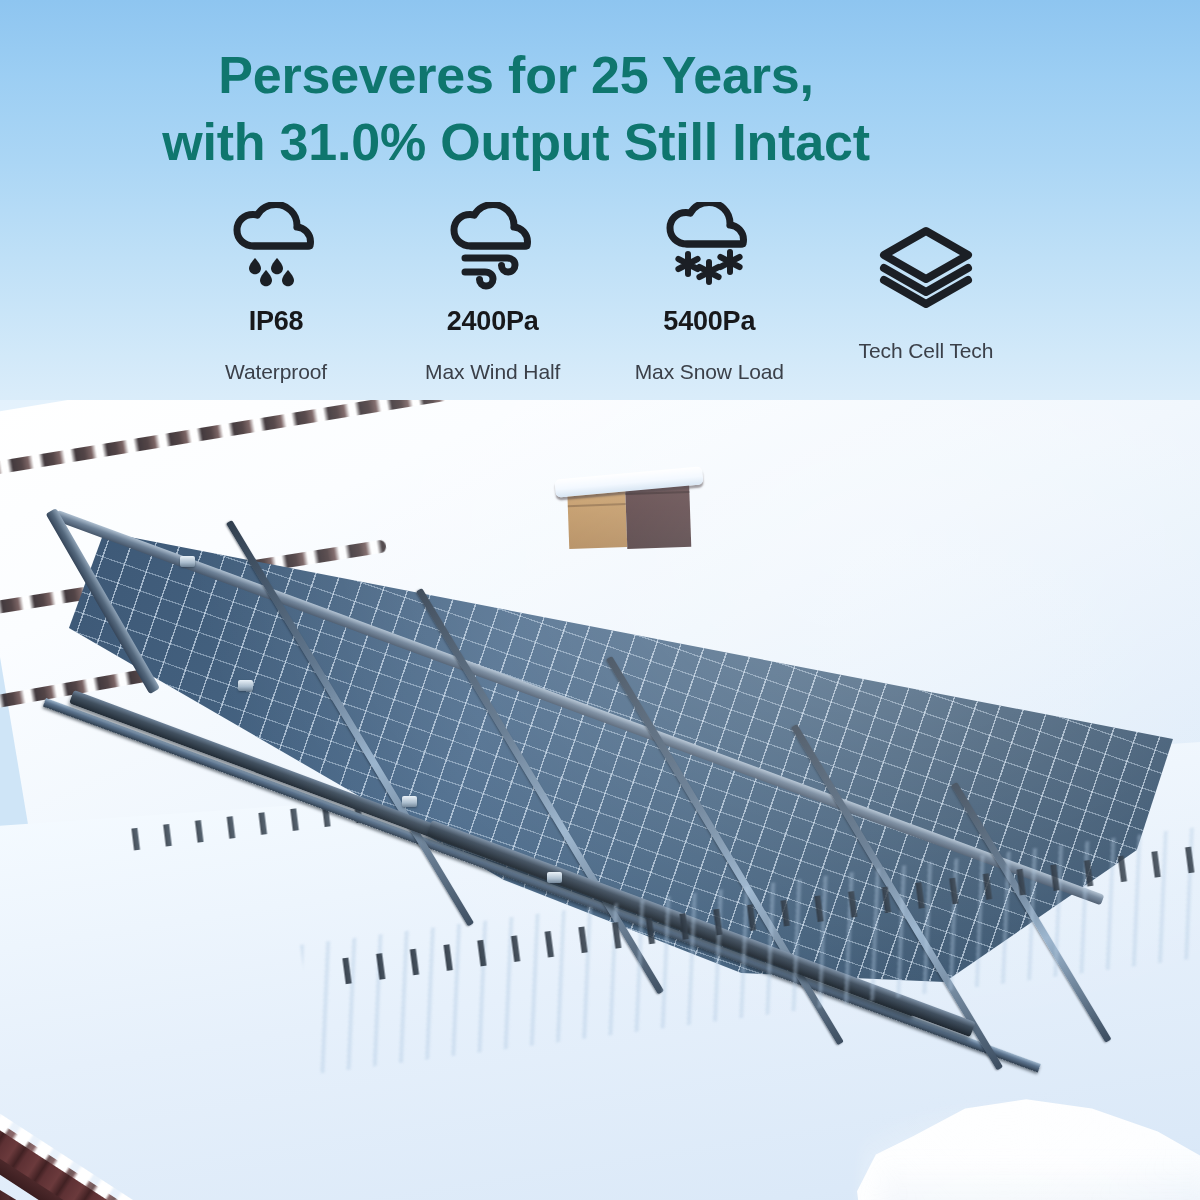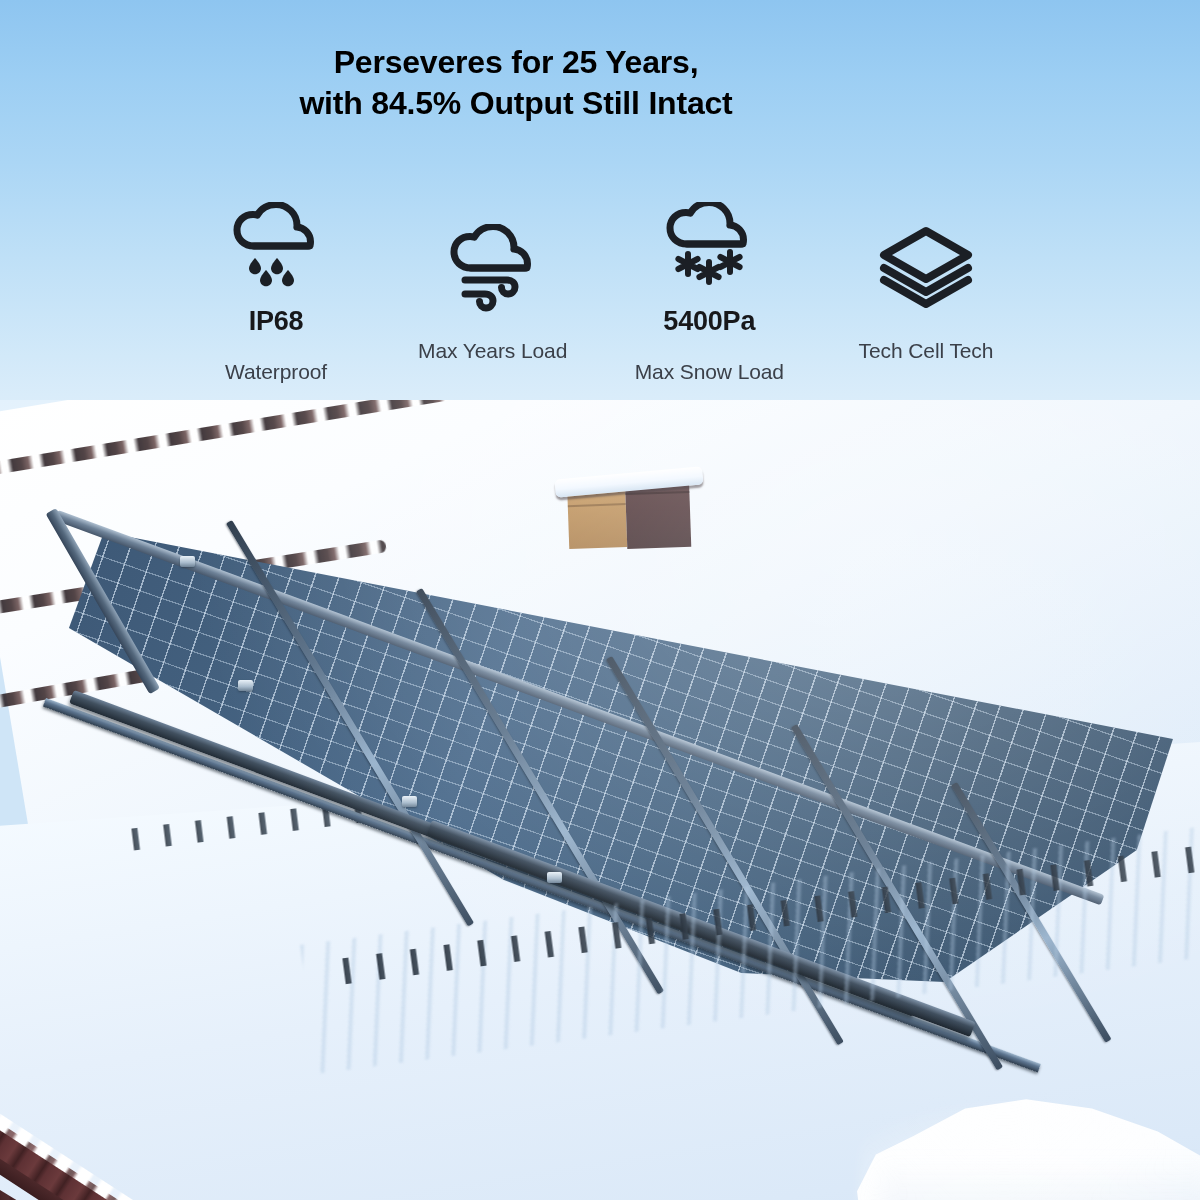--- a/index.html
+++ b/index.html
@@ -33,22 +33,22 @@
         #f5fafe 100%);
   }
 
   
   .headline {
     position: absolute;
     left: 0;
     top: 42px;
     width: 1032px;
     text-align: center;
-    color: #000000;
-    font-size: 32px;
+    color: #0f766e;
+    font-size: 52px;
     font-weight: bold;
     line-height: 1.28;
     letter-spacing: -0.2px;
   }
   .headline .line { display: block; white-space: nowrap; }
 
   
   .features {
     position: absolute;
     left: 168px;
@@ -386,21 +386,21 @@
 </style>
 </head>
 <body>
 
 <div id="page">
 
   <div class="sky"></div>
 
   <div class="headline">
     <span class="line">Perseveres for 25 Years,</span>
-    <span class="line">with 84.5% Output Still Intact</span>
+    <span class="line">with 31.0% Output Still Intact</span>
   </div>
 
   <div class="features">
 
     <div class="feature">
       <div class="feat-icon">
         <svg width="96" height="88" viewBox="0 0 96 88" fill="none">
           <path d="M26 44 C16 44 9 37 9 28 C9 19 16 12.5 25 12.5 C26.5 12.5 28 12.7 29.4 13.1 C33 6.6 40 2.5 48 2.5 C59.6 2.5 69 11.9 69 23.5 C69 24 69 24.5 68.9 25 C76.5 25.7 82.5 32 82.5 39.8 C82.5 42 82 44 82 44 Z" stroke="#1b1f25" stroke-width="7" stroke-linejoin="round" stroke-linecap="round" fill="none"></path>
           <path d="M26 44 H80" stroke="#1b1f25" stroke-width="7" stroke-linecap="round"></path>
           <path d="M27 56 C27 56 21 62.5 21 66.2 C21 69.6 23.7 72.2 27 72.2 C30.3 72.2 33 69.6 33 66.2 C33 62.5 27 56 27 56 Z" fill="#1b1f25"></path>
@@ -415,21 +415,22 @@
 
     <div class="feature">
       <div class="feat-icon">
         <svg width="96" height="88" viewBox="0 0 96 88" fill="none">
           <path d="M26 44 C16 44 9 37 9 28 C9 19 16 12.5 25 12.5 C26.5 12.5 28 12.7 29.4 13.1 C33 6.6 40 2.5 48 2.5 C59.6 2.5 69 11.9 69 23.5 C69 24 69 24.5 68.9 25 C76.5 25.7 82.5 32 82.5 39.8 C82.5 42 82 44 82 44 Z" stroke="#1b1f25" stroke-width="7" stroke-linejoin="round" stroke-linecap="round" fill="none"></path>
           <path d="M26 44 H80" stroke="#1b1f25" stroke-width="7" stroke-linecap="round"></path>
           <path d="M20 56 H62 C67 56 70 59.4 70 63 C70 66.6 67 70 63 70 C59.4 70 56.5 67 56.5 63.5" stroke="#1b1f25" stroke-width="7" stroke-linecap="round" fill="none"></path>
           <path d="M20 70 H40 C45 70 48 73.4 48 77 C48 80.6 45 84 41 84 C37.4 84 34.5 81 34.5 77.5" stroke="#1b1f25" stroke-width="7" stroke-linecap="round" fill="none"></path>
         </svg>
       </div>
-      <div class="feat-label">Max Years Load</div>
+      <div class="feat-value">2400Pa</div>
+      <div class="feat-label">Max Wind Half</div>
     </div>
 
     <div class="feature">
       <div class="feat-icon">
         <svg width="96" height="88" viewBox="0 0 96 88" fill="none">
           <path d="M26 42 C16 42 9 35 9 26 C9 17 16 10.5 25 10.5 C26.5 10.5 28 10.7 29.4 11.1 C33 4.6 40 0.5 48 0.5 C59.6 0.5 69 9.9 69 21.5 C69 22 69 22.5 68.9 23 C76.5 23.7 82.5 30 82.5 37.8 C82.5 40 82 42 82 42 Z" stroke="#1b1f25" stroke-width="7" stroke-linejoin="round" stroke-linecap="round" fill="none"></path>
           <path d="M26 42 H80" stroke="#1b1f25" stroke-width="7" stroke-linecap="round"></path>
           <g stroke="#1b1f25" stroke-width="6" stroke-linecap="round">
             <path d="M27 52 V72 M17.4 57 L36.6 67 M36.6 57 L17.4 67"></path>
           </g>

